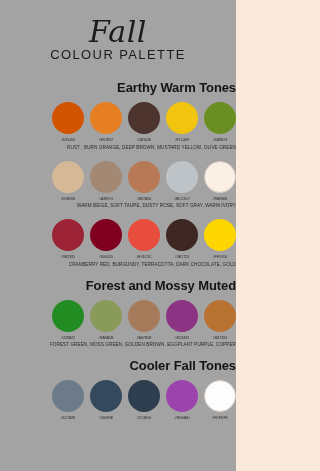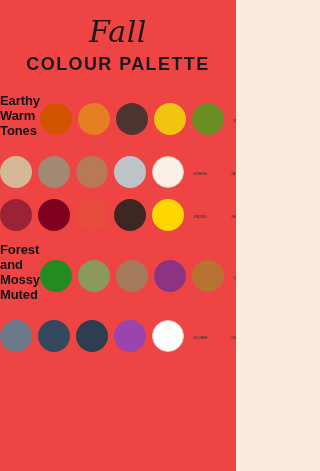--- a/index.html
+++ b/index.html
@@ -28,40 +28,39 @@
     font-style: italic;
     font-size: 30px;
     font-weight: 400;
     color: #1b1b1b;
     line-height: 1;
     letter-spacing: 0.5px;
   }
 
   .title-sub {
     font-family: "Liberation Sans", sans-serif;
-    font-size: 18px;
-    font-weight: 700;
+    font-size: 13px;
+    font-weight: 400;
     color: #1b1b1b;
     letter-spacing: 1.4px;
-    margin-top: 7px;
   }
 
   
   .sections {
     width: 100%;
     margin-top: 18px;
     display: flex;
     flex-direction: column;
   }
 
   .section {
     width: 100%;
     display: flex;
-    flex-direction: row;
-    align-items: center;
+    flex-direction: column;
+    align-items: flex-end;
     margin-bottom: 11px;
   }
 
   .section-title {
     font-size: 13px;
     font-weight: bold;
     color: #141414;
     letter-spacing: -0.1px;
     margin-bottom: 7px;
   }
@@ -110,21 +109,21 @@
     letter-spacing: 0.1px;
     color: #2a2a2a;
     margin-top: 2.5px;
     text-align: center;
     white-space: nowrap;
   }
 </style>
 </head>
 <body style="background: rgb(251, 233, 220);">
 
-<div class="poster" style="background: #ef4444;">
+<div class="poster" style="background: #a3a3a3;">
 
   <div class="title-script">Fall</div>
 
   <div class="title-sub">COLOUR PALETTE</div>
 
   <div class="sections">
       <div class="section">
         <div class="section-title">Earthy Warm Tones</div>
         <div class="swatch-row">
           <div class="swatch-cell">
@@ -228,20 +227,21 @@
         <div class="hex-row">
           <div class="hex">#228B22</div>
           <div class="hex">#8A9A5B</div>
           <div class="hex">#A67B5B</div>
           <div class="hex">#8C3483</div>
           <div class="hex">#B87333</div>
         </div>
         <div class="names">FOREST GREEN, MOSS GREEN, GOLDEN BROWN, EGGPLANT PURPLE, COPPER</div>
       </div>
       <div class="section">
+        <div class="section-title">Cooler Fall Tones</div>
         <div class="swatch-row">
           <div class="swatch-cell">
             <div class="swatch" style="background: rgb(108, 122, 137);"></div>
           </div>
           <div class="swatch-cell">
             <div class="swatch" style="background: rgb(52, 73, 94);"></div>
           </div>
           <div class="swatch-cell">
             <div class="swatch" style="background: rgb(44, 62, 80);"></div>
           </div>

